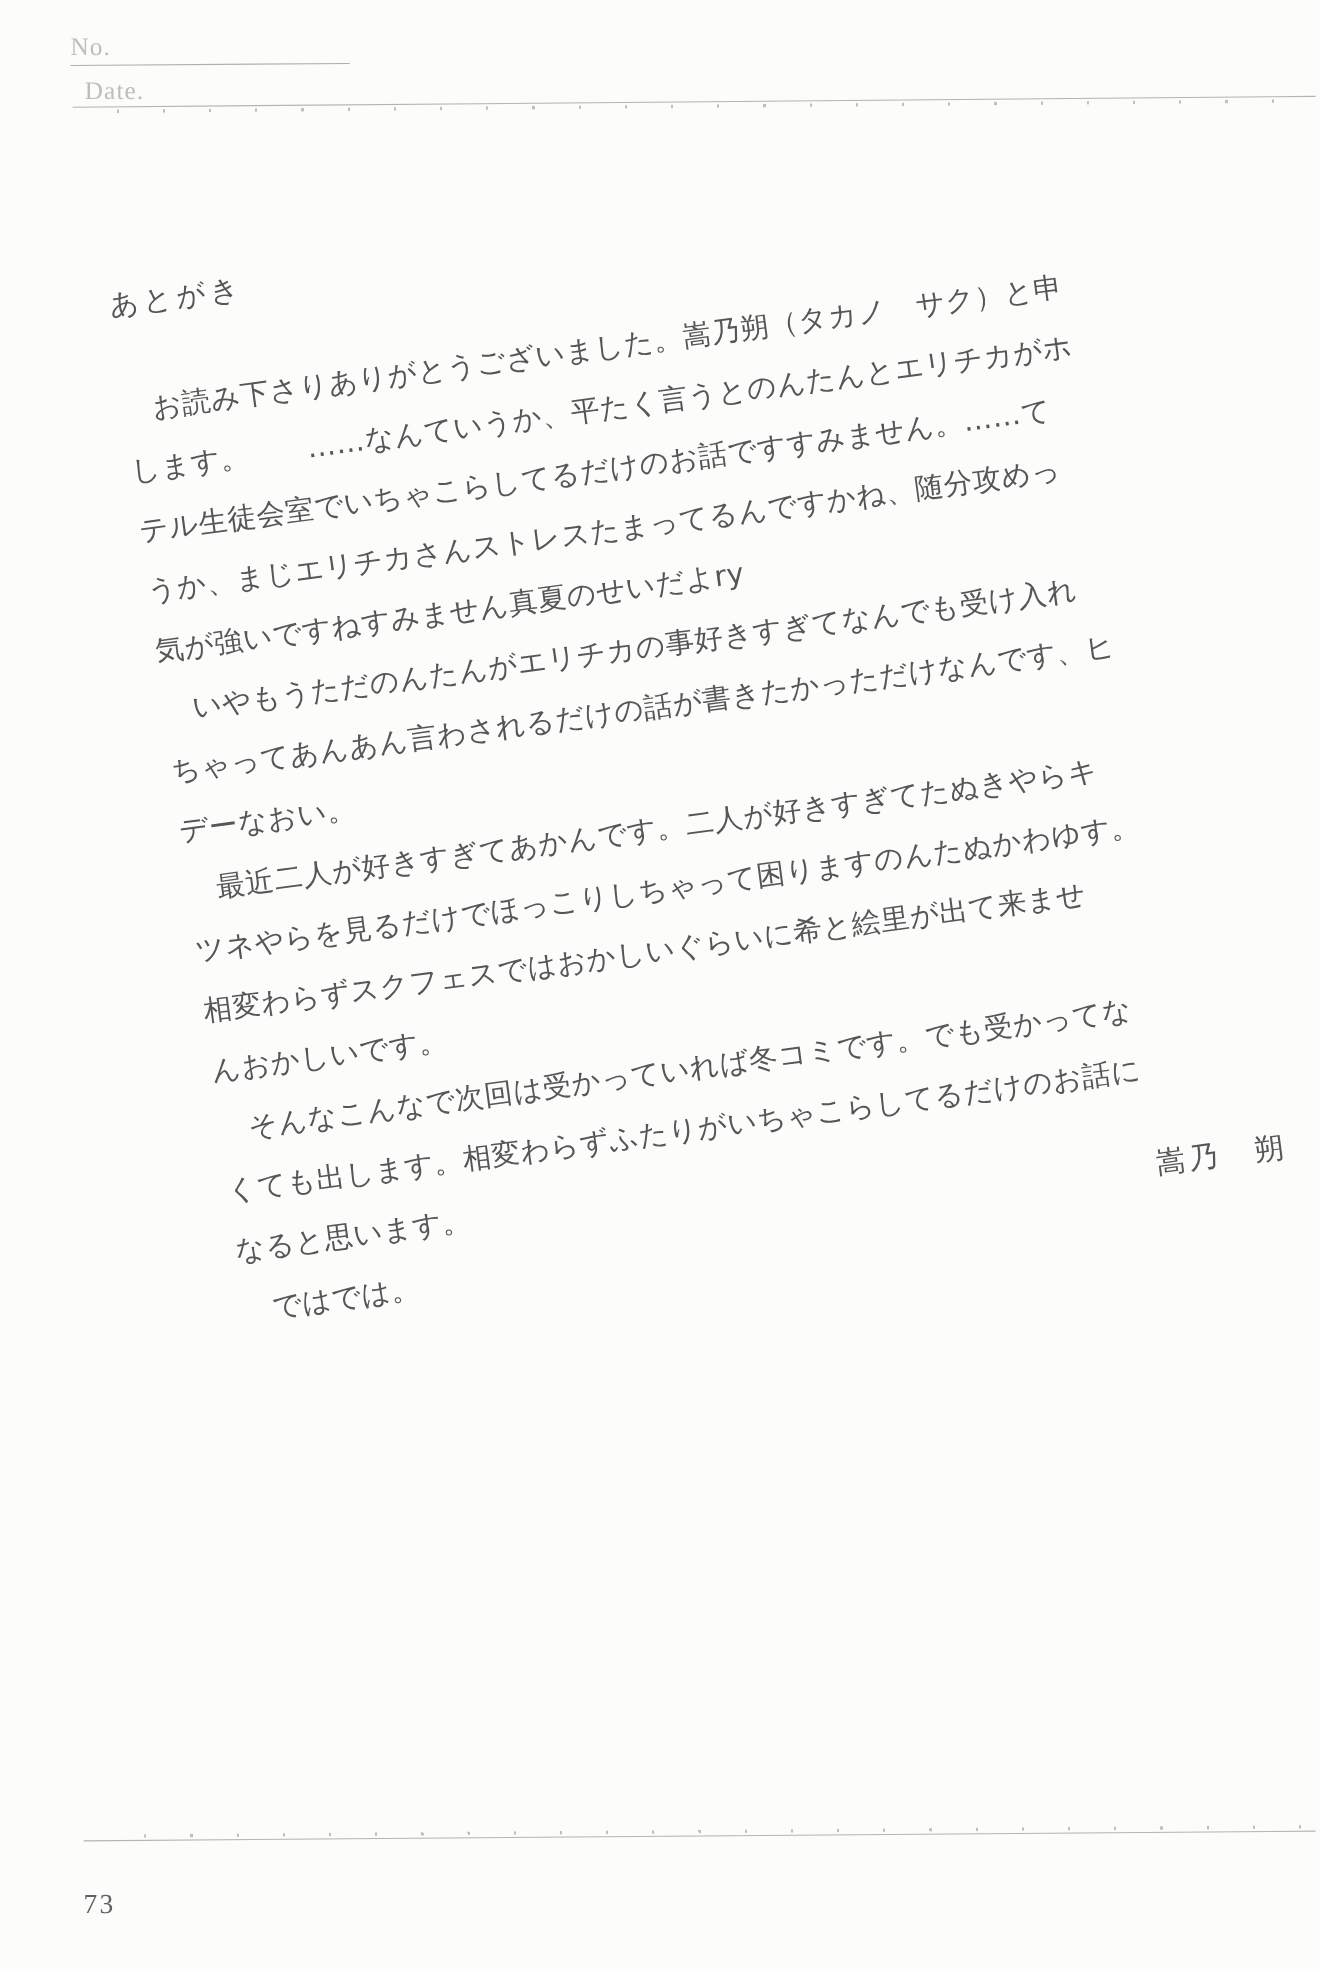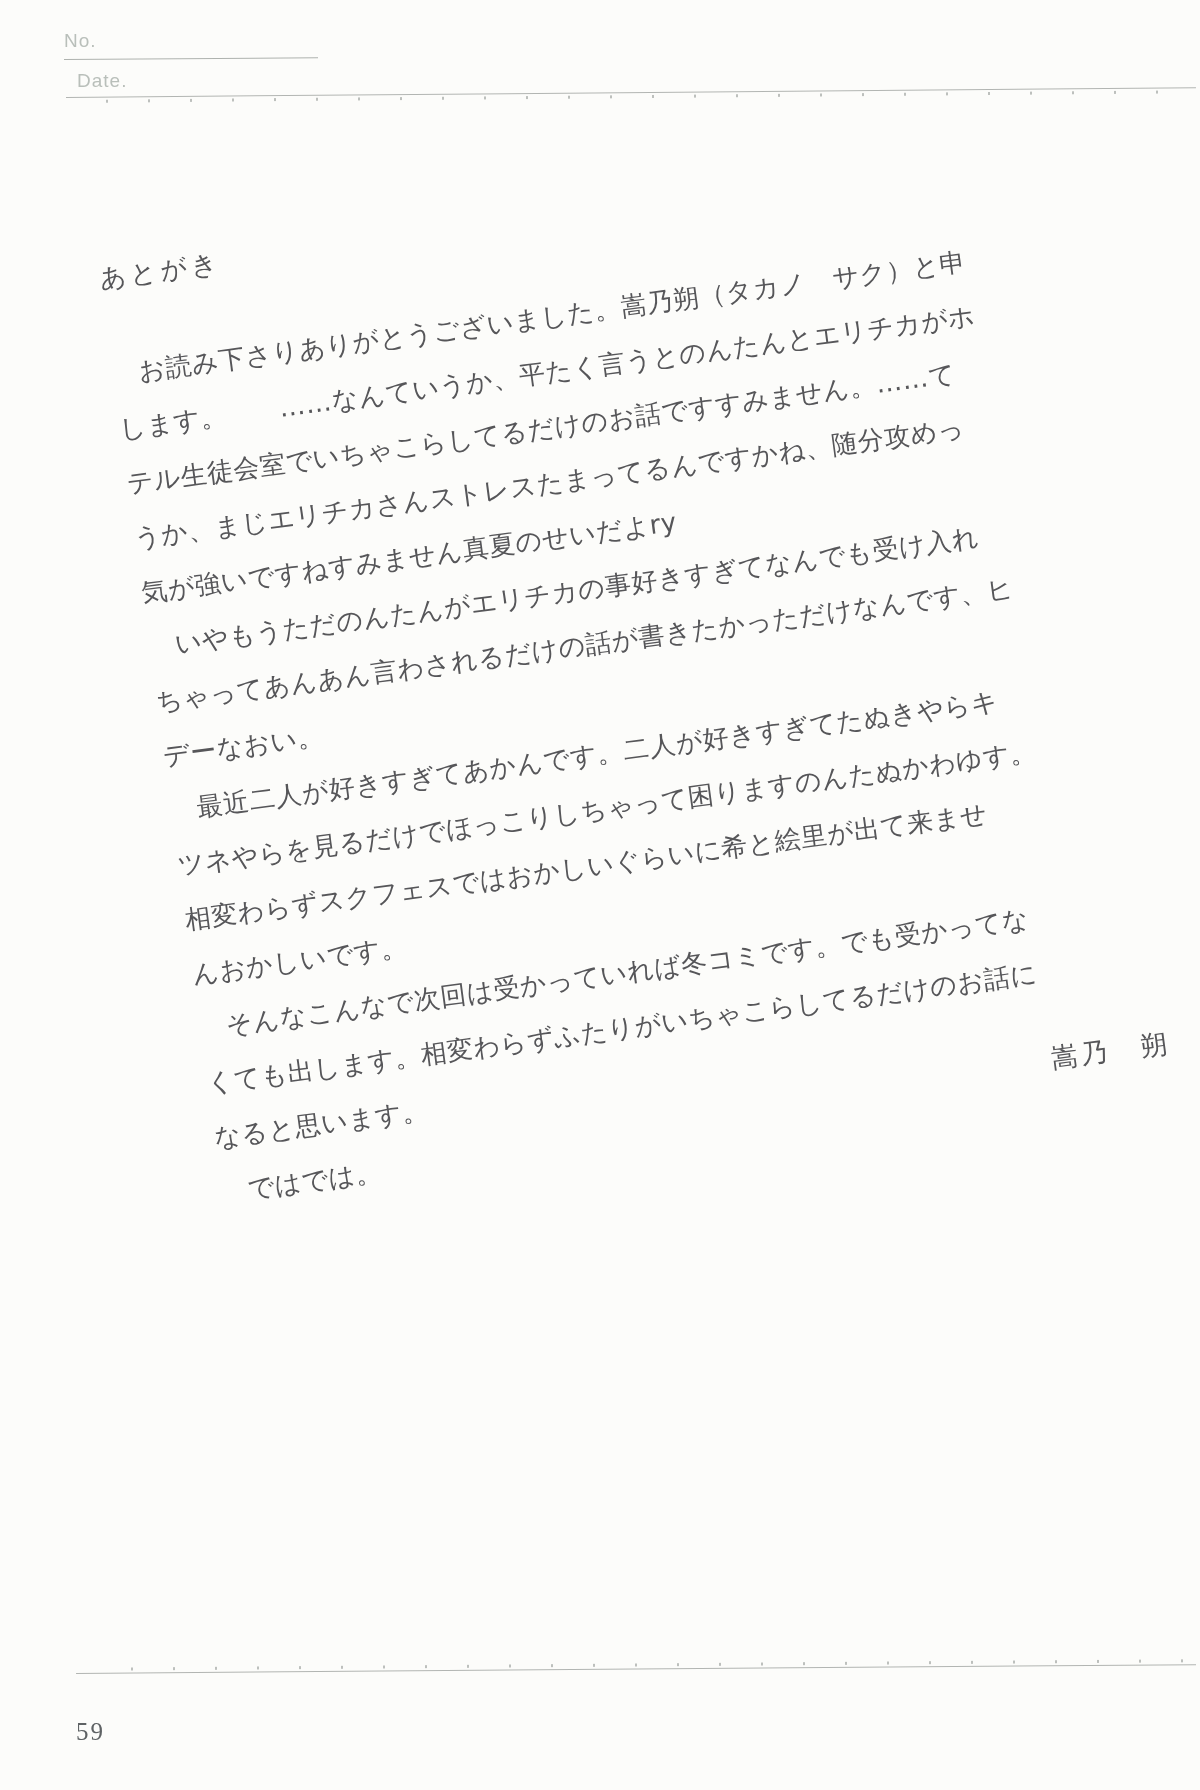--- a/index.html
+++ b/index.html
@@ -14,22 +14,22 @@
     background: #fcfcfa;
     font-family: "DejaVu Sans", sans-serif;
   }
   .page {
     position: absolute;
     inset: 0;
   }
   
   .hdr-label {
     position: absolute;
-    font-family: Liberation Sans, sans-serif;
-    font-size: 19px;
+    font-family: Liberation Serif, serif;
+    font-size: 23px;
     letter-spacing: 1px;
     color: #b9bfba;
   }
   .no-label   { left: 64px; top: 30px; }
   .date-label { left: 77px; top: 70px; }
   .no-rule {
     position: absolute;
     left: 64px; top: 59px;
     width: 254px; height: 0;
     border-top: 1px solid #aeb2ae;
@@ -133,15 +133,15 @@
     <div class="ms-line">くても出します。相変わらずふたりがいちゃこらしてるだけのお話に</div>
     <div class="ms-line">なると思います。</div>
     <div class="ms-line">　ではでは。</div>
     <div class="signature">嵩乃　朔</div>
   </div>
 
   <div class="bottom-rule">
     <div class="ticks"></div>
     <div class="line"></div>
   </div>
-  <span class="page-number">59</span>
+  <span class="page-number">73</span>
 
 </div>
 
 </body></html>

